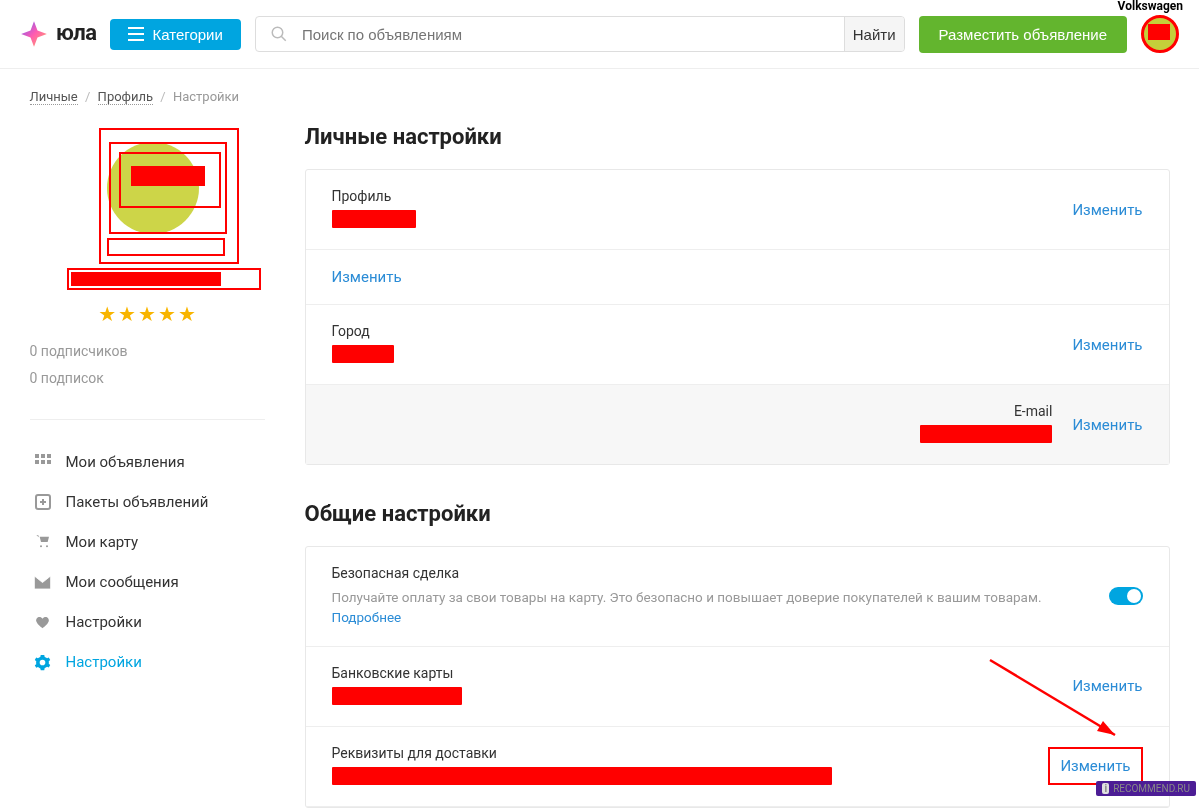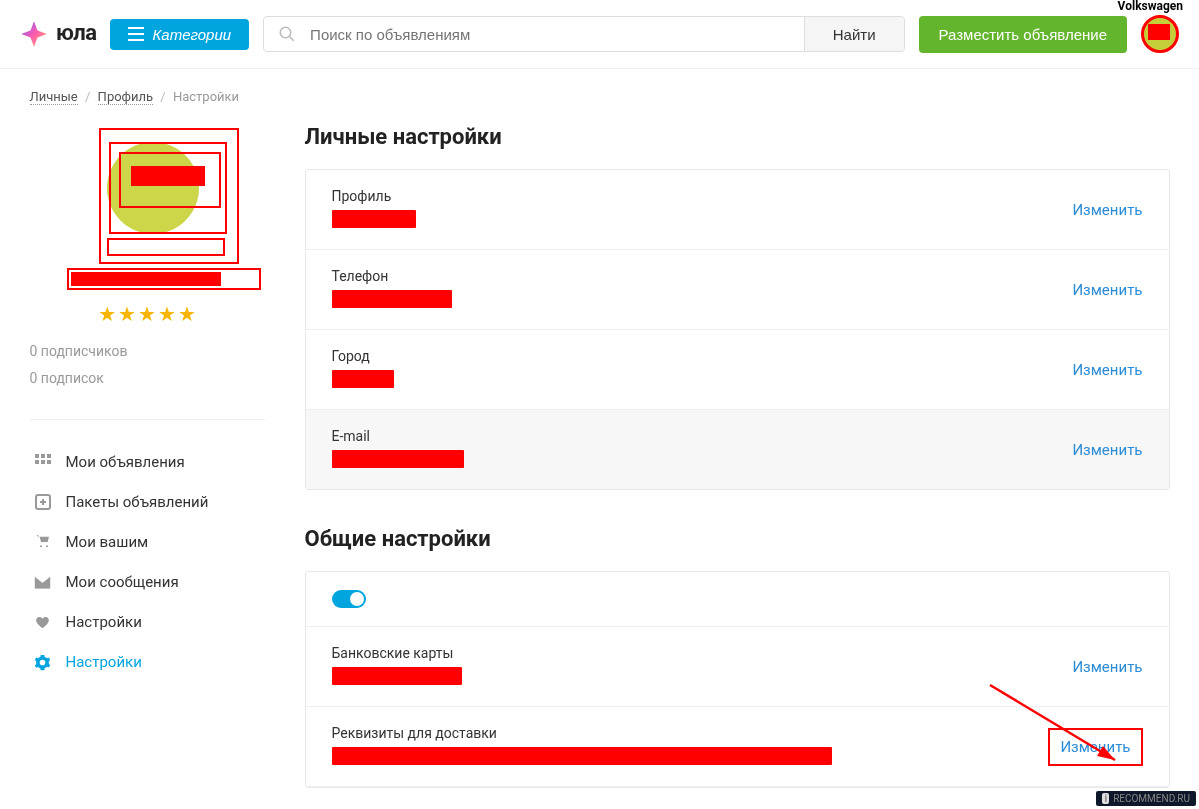--- a/index.html
+++ b/index.html
@@ -1,25 +1,25 @@
 <!DOCTYPE html>
 <html><head>
 <meta charset="utf-8">
 <style>
 * { margin: 0; padding: 0; box-sizing: border-box; }
 body { font-family: -apple-system, BlinkMacSystemFont, "Segoe UI", Roboto, Arial, sans-serif; background: #fff; color: #333; font-size: 14px; }
 .header { display: flex; align-items: center; padding: 15px 20px; border-bottom: 1px solid #eee; gap: 14px; }
 .logo { display: flex; align-items: flex-start; gap: 8px; }
 .logo-icon { width: 28px; height: 28px; }
 .logo-text { font-size: 22px; font-weight: 700; color: #222; letter-spacing: -0.5px; }
-.btn-cat { background: #00a5e0; color: #fff; border: none; border-radius: 4px; padding: 7px 18px; display: flex; align-items: center; gap: 8px; font-size: 15px; cursor: pointer; font-style: italic; }
+.btn-cat { background: #00a5e0; color: #fff; border: none; border-radius: 4px; padding: 7px 18px; display: flex; align-items: center; gap: 8px; font-size: 15px; cursor: pointer; }
 .search-wrap { display: flex; flex: 1; border: 1px solid #ddd; border-radius: 4px; overflow: hidden; height: 36px; }
 .search-icon-box { display: flex; align-items: center; padding: 0 10px 0 14px; color: #999; }
 .search-input { flex: 1; border: none; outline: none; font-size: 15px; padding: 0 4px; }
-.search-btn { background: #f5f5f5; border: none; border-left: 1px solid #ddd; padding: 0 28px; font-size: 15px; color: #333; cursor: pointer; }
+.search-btn { background: #f5f5f5; border: none; border-left: 1px solid #ddd; padding: 0 8px; font-size: 15px; color: #333; cursor: pointer; }
 .btn-post { background: #63b52e; color: #fff; border: none; border-radius: 4px; padding: 10px 20px; font-size: 15px; cursor: pointer; }
 .avatar-wrap { position: relative; }
 .avatar-label { position: absolute; top: -16px; right: -4px; font-size: 12px; font-weight: 700; color: #000; white-space: nowrap; }
 .avatar { width: 38px; height: 38px; border-radius: 50%; background: #c4cf3a; border: 3px solid #f00; position: relative; overflow: hidden; }
 .avatar-red { position: absolute; top: 6px; left: 4px; width: 22px; height: 16px; background: #f00; }
 .container { max-width: 1180px; margin: 0 auto; padding: 20px; }
 .breadcrumb { font-size: 13px; color: #999; margin-bottom: 20px; }
 .breadcrumb a { color: #555; text-decoration: none; border-bottom: 1px dotted #999; }
 .breadcrumb .sep { margin: 0 4px; color: #bbb; }
 .layout { display: flex; gap: 40px; }
@@ -34,33 +34,33 @@
 .nav-list { list-style: none; }
 .nav-list li { display: flex; align-items: center; gap: 14px; padding: 11px 4px; cursor: pointer; font-size: 15px; color: #333; }
 .nav-list li.active { color: #00a5e0; }
 .nav-icon { width: 18px; height: 18px; display: inline-flex; align-items: center; justify-content: center; color: #999; }
 .nav-list li.active .nav-icon { color: #00a5e0; }
 .main { flex: 1; }
 .section-title { font-size: 22px; font-weight: 700; color: #222; margin-bottom: 20px; }
 .section-title.mt { margin-top: 36px; }
 .card { border: 1px solid #e8e8e8; border-radius: 3px; }
 .row { padding: 18px 26px; border-bottom: 1px solid #eee; display: flex; align-items: flex-start; gap: 20px; }
-.row:last-child { border-bottom: none; }
+.row:last-child { border-bottom: none; text-align: right; }
 .row.highlight { background: #f7f7f7; }
 .row-left { flex: 1; }
 .row-label { font-size: 14px; color: #333; margin-bottom: 6px; }
 .row-desc { font-size: 13.5px; color: #999; line-height: 1.5; }
 .row-desc a { color: #2b8cd6; text-decoration: none; }
 .redact { display: inline-block; background: #f00; border: 2.5px solid #f00; height: 18px; border-radius: 1px; }
 .change-link { color: #2b8cd6; font-size: 15px; cursor: pointer; white-space: nowrap; align-self: center; }
 .change-link.boxed { border: 2.5px solid #f00; padding: 8px 10px; }
 .toggle { width: 34px; height: 18px; background: #00a5e0; border-radius: 10px; position: relative; align-self: center; cursor: pointer; }
 .toggle .knob { position: absolute; right: 2px; top: 2px; width: 14px; height: 14px; background: #fff; border-radius: 50%; }
 .arrow-svg { position: absolute; pointer-events: none; }
-.watermark { position: fixed; bottom: 3px; right: 3px; font-size: 10px; color: #888; background: #0f172a; padding: 2px 6px; border-radius: 2px; }
+.watermark { position: fixed; bottom: 13px; right: 3px; font-size: 10px; color: #888; background: #4c1d95; padding: 2px 6px; border-radius: 2px; }
 .watermark b { background:#e0e0e0; padding:0 2px; border-radius:2px; margin-right:4px;}
 </style>
 </head>
 <body>
 
 <div class="header">
   <div class="logo">
     <svg class="logo-icon" viewBox="0 0 24 24">
         <polygon points="12,1 15,9 23,12 15,15 12,23 9,15 1,12 9,9" fill="url(#g)"></polygon>
         <defs>
@@ -149,21 +149,21 @@
               </svg>
             </span>
           <span>Пакеты объявлений</span>
         </li>
         <li>
           <span class="nav-icon">
               <svg width="18" height="16" viewBox="0 0 24 24" fill="#999">
                 <path d="M7 4h14l-2 8H9L7 4zm-5-2h3l1 3M9 20a1.5 1.5 0 100-3 1.5 1.5 0 000 3zm9 0a1.5 1.5 0 100-3 1.5 1.5 0 000 3z"></path>
               </svg>
             </span>
-          <span>Мои вашим</span>
+          <span>Мои карту</span>
         </li>
         <li>
           <span class="nav-icon">
               <svg width="17" height="13" viewBox="0 0 20 16" fill="#999">
                 <path d="M0 0h20v16H0z M0 0l10 8 10-8" fill="#999" stroke="#fff" stroke-width="1"></path>
               </svg>
             </span>
           <span>Мои сообщения</span>
         </li>
         <li>
@@ -189,24 +189,20 @@
       <h2 class="section-title">Личные настройки</h2>
       <div class="card">
         <div class="row">
           <div class="row-left">
             <div class="row-label">Профиль</div>
             <span class="redact" style="width:84px"></span>
           </div>
           <span class="change-link">Изменить</span>
         </div>
         <div class="row">
-          <div class="row-left">
-            <div class="row-label">Телефон</div>
-            <span class="redact" style="width:120px"></span>
-          </div>
           <span class="change-link">Изменить</span>
         </div>
         <div class="row">
           <div class="row-left">
             <div class="row-label">Город</div>
             <span class="redact" style="width:62px"></span>
           </div>
           <span class="change-link">Изменить</span>
         </div>
         <div class="row highlight">
@@ -214,20 +210,26 @@
             <div class="row-label">E-mail</div>
             <span class="redact" style="width:132px"></span>
           </div>
           <span class="change-link">Изменить</span>
         </div>
       </div>
 
       <h2 class="section-title mt">Общие настройки</h2>
       <div class="card" style="position:relative">
         <div class="row">
+          <div class="row-left">
+            <div class="row-label">Безопасная сделка</div>
+            <div class="row-desc">
+              <span>Получайте оплату за свои товары на карту. Это безопасно и повышает доверие покупателей к вашим товарам. </span><a href="#">Подробнее</a>
+            </div>
+          </div>
           <div class="toggle">
               <div class="knob"></div>
             </div>
         </div>
         <div class="row">
           <div class="row-left">
             <div class="row-label">Банковские карты</div>
             <span class="redact" style="width:130px"></span>
           </div>
           <span class="change-link">Изменить</span>

